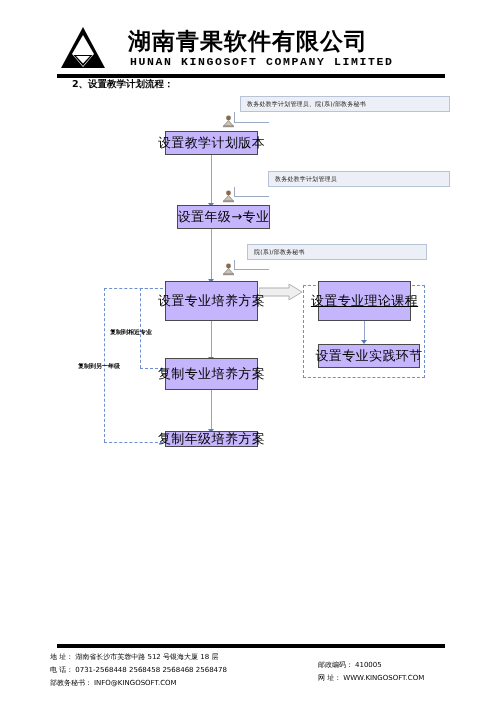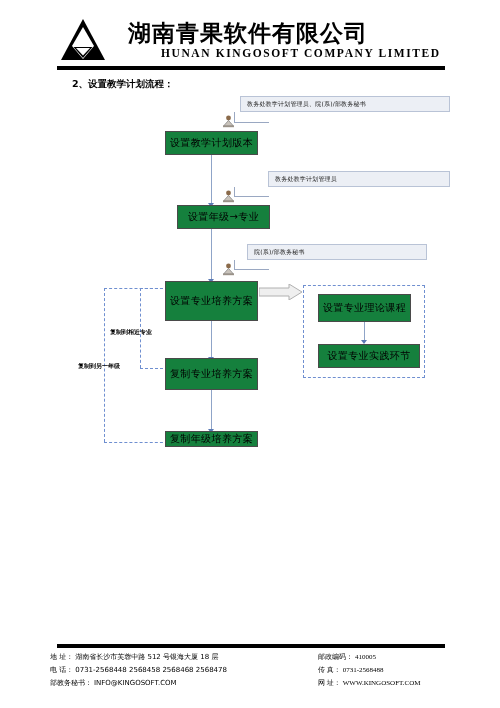--- a/index.html
+++ b/index.html
@@ -6,56 +6,55 @@
   body{
     width:500px;height:708px;
     background:#ffffff;
     font-family:"Liberation Serif","DejaVu Serif",serif;
     position:relative;
     overflow:hidden;
   }
   .page{position:absolute;inset:0;}
 
   
-  .letterhead{position:absolute;left:0;top:0;width:500px;height:72px;}
+  .letterhead{position:absolute;left:0;top:8px;width:500px;height:72px;}
   .logo{position:absolute;left:60px;top:18px;width:46px;height:44px;}
   .company-cn{
     position:absolute;left:128px;top:18px;
     font-family:"DejaVu Sans","Liberation Sans",sans-serif;
     font-weight:bold;font-size:23px;letter-spacing:1px;color:#000;
     white-space:nowrap;
   }
   .company-en{
     position:absolute;left:130px;top:47px;
-    font-family:Liberation Serif, serif;
+    font-family:Liberation Mono, monospace;
     font-weight:bold;font-size:11.5px;letter-spacing:1.6px;color:#000;
     white-space:nowrap;
-    margin-left:31px;
   }
   .rule-top{position:absolute;left:57px;top:66px;width:388px;height:0;
     border-top:3px solid #000;border-bottom:1px solid #000;}
 
   
   .section-title{
     position:absolute;left:72px;top:78px;
     font-family:"DejaVu Sans","Liberation Sans",sans-serif;
     font-weight:bold;font-size:9.5px;color:#000;white-space:nowrap;
   }
 
   
   .chart{position:absolute;left:0;top:0;width:500px;height:640px;}
 
   .node{
     position:absolute;
     border:1.5px solid #4a4a4a;
-    background:#15803d;
+    background:#c4b5fd;
     box-sizing:border-box;
     display:flex;align-items:center;justify-content:center;
     font-family:"DejaVu Sans","Liberation Sans",sans-serif;
-    font-size:10px;color:#000;
+    font-size:13px;color:#000;
     letter-spacing:.4px;
     white-space:nowrap;
   }
 
   .callout{
     position:absolute;
     border:1px solid #b9c3d6;
     background:#eceff5;
     box-sizing:border-box;
     display:flex;align-items:center;
@@ -97,21 +96,21 @@
   }
 
   .blockarrow{position:absolute;}
 
   
   .rule-bot{position:absolute;left:57px;top:644px;width:388px;height:0;
     border-top:3px solid #000;border-bottom:1px solid #000;}
   .footer{position:absolute;left:0;top:652px;width:500px;height:50px;}
   .f-col{position:absolute;font-family:"DejaVu Sans","Liberation Sans",sans-serif;font-size:7px;color:#000;}
   .f-left{left:50px;top:0;width:260px;}
-  .f-right{left:318px;top:0;width:175px;font-family:Liberation Serif, serif;}
+  .f-right{left:318px;top:8px;width:175px;}
   .f-row{display:flex;align-items:baseline;height:13px;white-space:nowrap;}
   .f-key{display:inline-block;flex:0 0 auto;}
   .f-val{margin-left:2px;}
 </style>
 </head>
 <body>
 
 <div class="page">
 
   <div class="letterhead">
@@ -221,21 +220,21 @@
     </div>
 
     <div class="node" style="left:165px;top:358px;width:93px;height:32px;">
       <span>复制专业培养方案</span>
     </div>
 
     <div class="node" style="left:165px;top:431px;width:93px;height:16px;">
       <span>复制年级培养方案</span>
     </div>
 
-    <div class="node" style="left:318px;top:294px;width:93px;height:28px;">
+    <div class="node" style="left:318px;top:281px;width:93px;height:40px;text-decoration:underline;">
       <span>设置专业理论课程</span>
     </div>
 
     <div class="node" style="left:318px;top:344px;width:102px;height:24px;">
       <span>设置专业实践环节</span>
     </div>
 
   </div>
 
   <div class="rule-bot"></div>
@@ -255,24 +254,20 @@
         <span class="f-val">INFO@KINGOSOFT.COM</span>
       </div>
     </div>
 
     <div class="f-col f-right">
       <div class="f-row">
         <span class="f-key">邮政编码：</span>
         <span class="f-val">410005</span>
       </div>
       <div class="f-row">
-        <span class="f-key">传    真：</span>
-        <span class="f-val">0731-2568488</span>
-      </div>
-      <div class="f-row">
         <span class="f-key">网    址：</span>
         <span class="f-val">WWW.KINGOSOFT.COM</span>
       </div>
     </div>
 
   </div>
 
 </div>
 
 </body></html>

